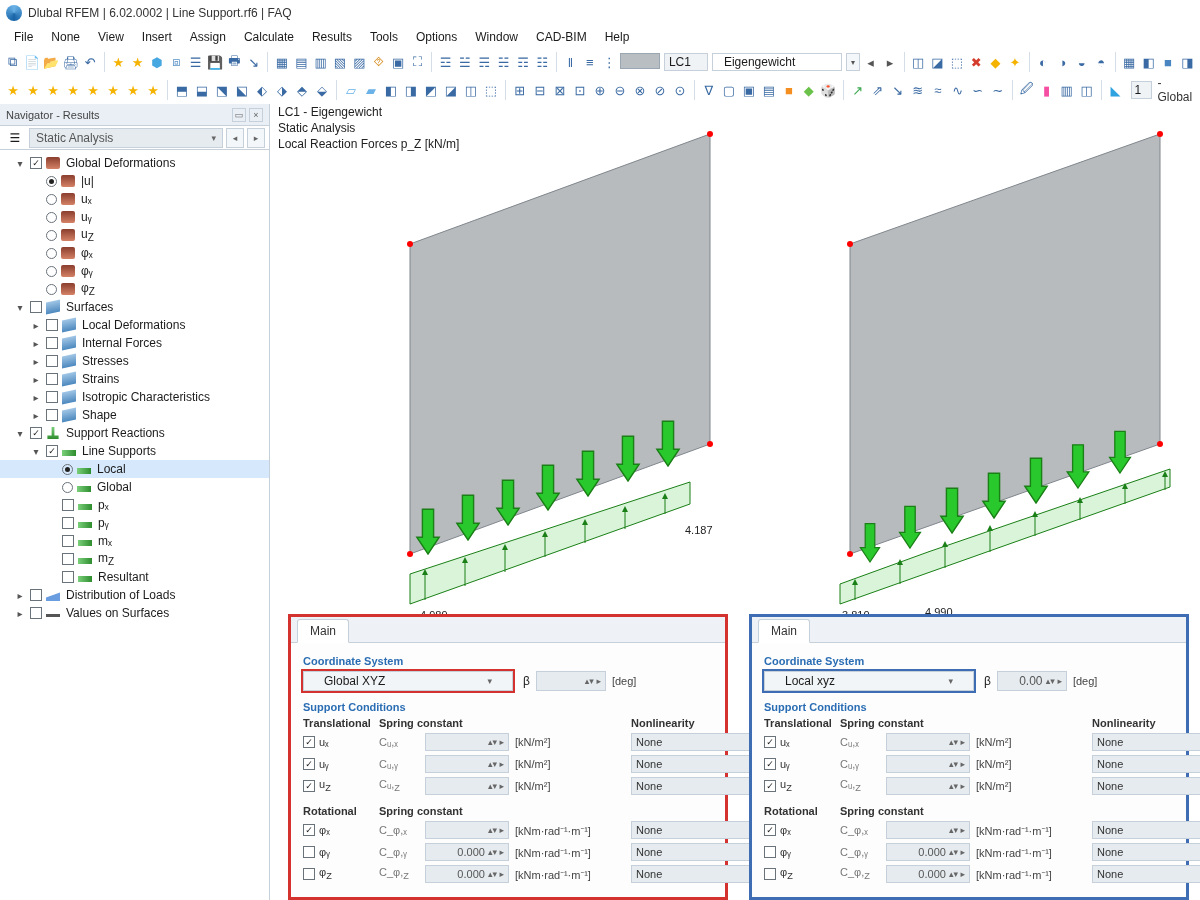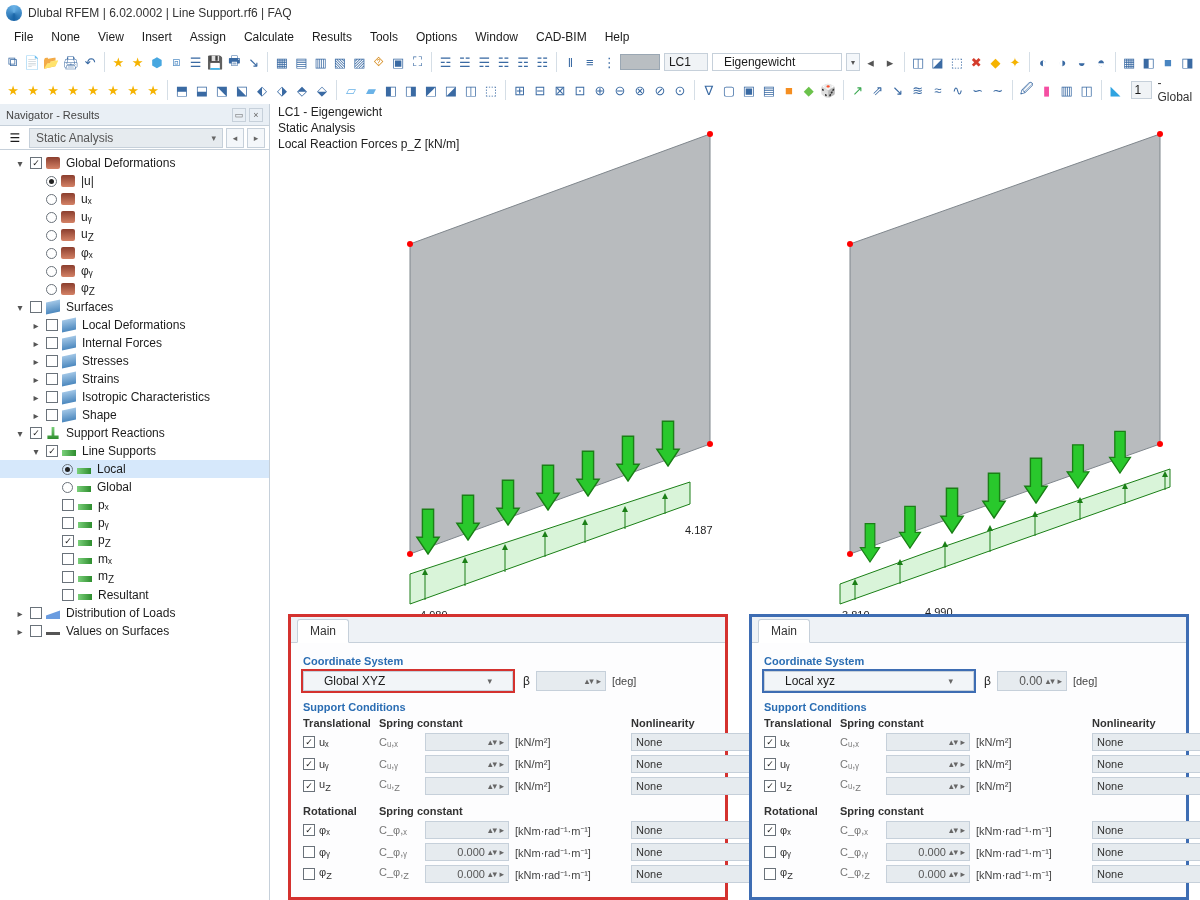--- a/index.html
+++ b/index.html
@@ -25,21 +25,21 @@
   .titlebar { height:26px; background:#fff; display:flex; align-items:center; padding:0 6px; gap:6px; }
   .titlebar .logo { width:16px; height:16px; border-radius:50%; background:conic-gradient(#6ab2e7,#1763a6,#6ab2e7); }
   .titlebar .title { color:#333; }
   
   .menubar { height:22px; background:#fff; display:flex; align-items:center; gap:2px; padding:0 6px; }
   .menubar .item { padding:2px 8px; color:#1b1b1b; }
   
   .toolbar, .toolbar2 { height:28px; background:#fff; display:flex; align-items:center; padding:0 4px; gap:2px; }
   .toolbar .sep, .toolbar2 .sep{ width:1px; height:20px; background:#d5dee6; margin:0 3px;}
   .btn { width:22px; height:22px; display:flex; align-items:center; justify-content:center; border-radius:2px; }
-  .lc { display:flex; align-items:center; gap:4px; background:#fff;}
+  .lc { display:flex; gap:4px; background:#fff;}
   .lc .swatch{width:40px;height:16px;border:1px solid var(--border-dark);background:#b9bec2;}
   .lc .pill{width:44px;height:18px;background:#f0f3f6;border:1px solid var(--border);display:flex;align-items:center;padding:0 4px;}
   .lc .name{width:130px;height:18px;background:#fff;border:1px solid var(--border);display:flex;align-items:center;padding:0 11px;}
   .dropbtn{width:14px;height:18px;border:1px solid var(--border);background:#f4f7fa;display:flex;align-items:center;justify-content:center;font-size:8px;color:#555;}
   .num { width:24px;height:18px;background:#f0f3f6;border:1px solid var(--border);display:flex;align-items:center;padding:0 3px;}
   
   .main { display:flex; height:calc(900px - 26px - 22px - 28px - 28px); }
   .nav { width:270px; border-right:1px solid var(--border); background:#fff; display:flex; flex-direction:column; }
   .navhdr { height:22px; background:var(--hdr); border-bottom:1px solid var(--border); display:flex; align-items:center; padding:0 6px; font-size:11px; color:#444; justify-content:space-between;}
   .navhdr .winbtns{display:flex;gap:3px;}
@@ -586,26 +586,20 @@
           <span class="lbl">pₓ</span>
         </div>
         <div class="tn ind3">
           <span class="exp"></span>
           <span class="cb"></span>
           <span class="ic line"></span>
           <span class="lbl">pᵧ</span>
         </div>
         <div class="tn ind3">
           <span class="exp"></span>
-          <span class="cb checked"></span>
-          <span class="ic line"></span>
-          <span class="lbl">p<sub>Z</sub></span>
-        </div>
-        <div class="tn ind3">
-          <span class="exp"></span>
           <span class="cb"></span>
           <span class="ic line"></span>
           <span class="lbl">mₓ</span>
         </div>
         <div class="tn ind3">
           <span class="exp"></span>
           <span class="cb"></span>
           <span class="ic line"></span>
           <span class="lbl">m<sub>Z</sub></span>
         </div>

